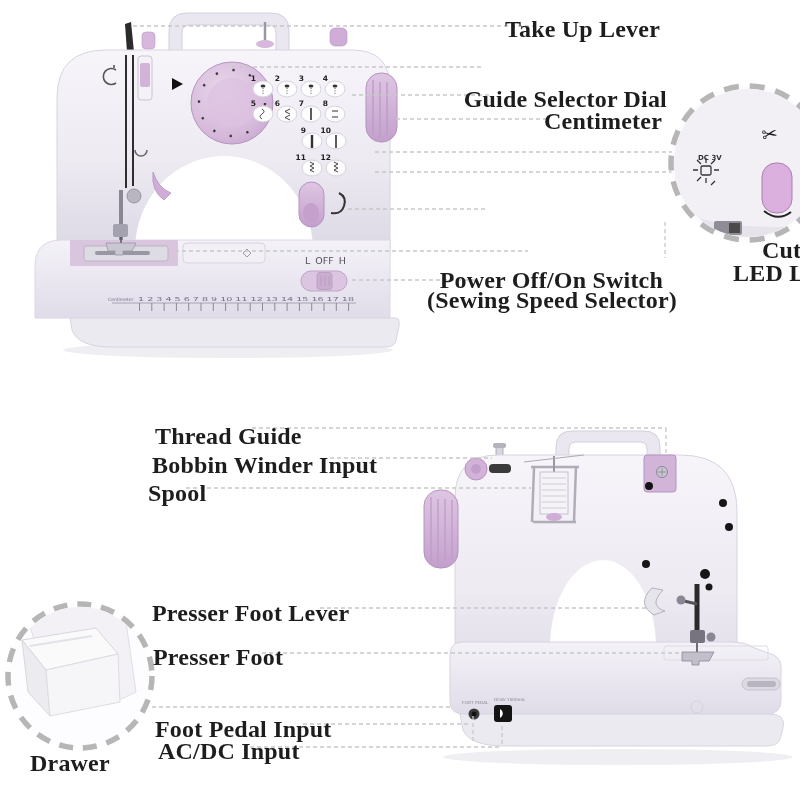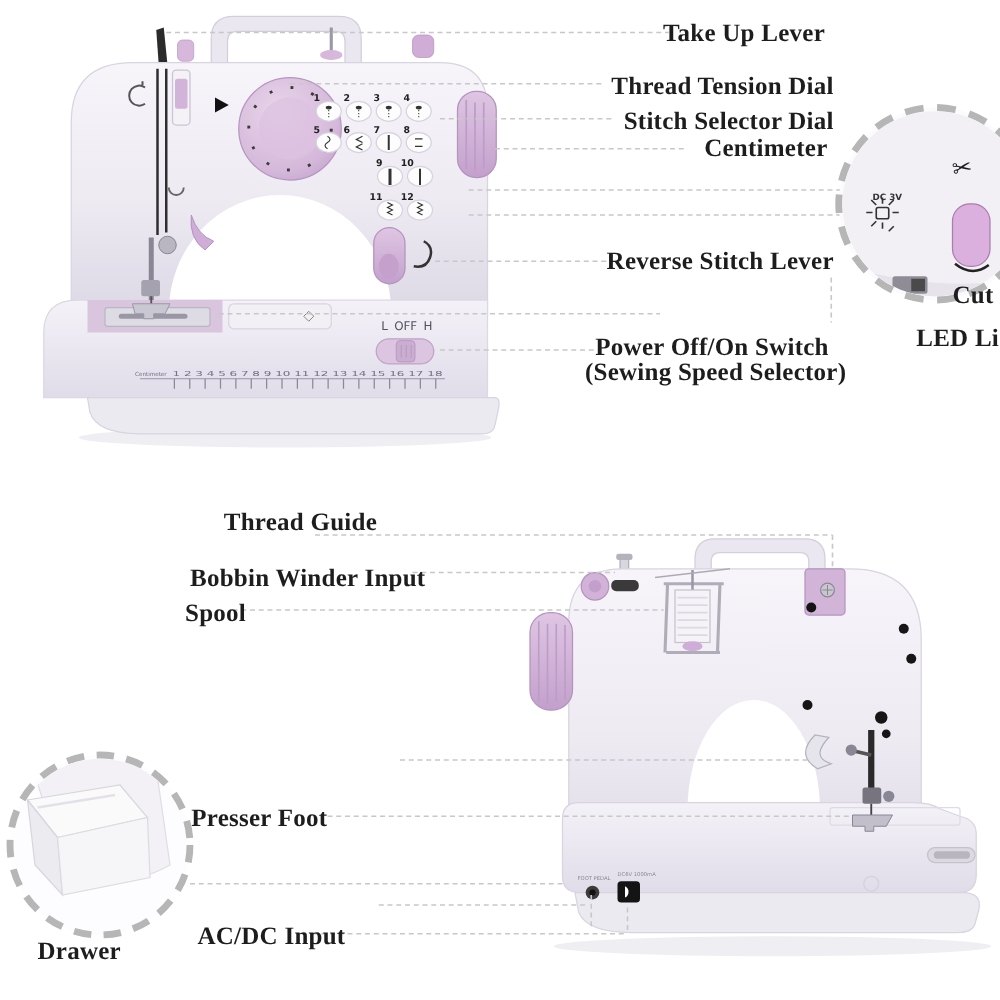--- a/index.html
+++ b/index.html
@@ -1,19 +1,19 @@
 <!DOCTYPE html>
 <html><head>
 <meta charset="utf-8">
 <style>
   html,body{margin:0;padding:0;background:#ffffff;}
   .stage{position:relative;width:800px;height:800px;background:#ffffff;overflow:hidden;
          font-family:"Liberation Serif", serif;}
   .stage svg{position:absolute;left:0;top:0;}
-  .lbl{position:absolute;font-weight:700;font-size:20px;line-height:1.05;color:#1d1d1d;
+  .lbl{position:absolute;font-weight:700;font-size:24px;line-height:1.05;color:#1d1d1d;
        white-space:nowrap;letter-spacing:.2px;}
   .lbl.right{text-align:right;}
   .svgtext{font-family:"DejaVu Sans", sans-serif;}
 </style>
 </head>
 <body>
 
 <div class="stage">
 
 <svg width="800" height="800" viewBox="0 0 800 800">
@@ -327,29 +327,29 @@
         <path d="M22,640 L96,628 L118,654 L46,670 Z" fill="#fafafb" stroke="#d8d6dd" stroke-width="1"></path>
         <path d="M22,640 L46,670 L50,716 L28,692 Z" fill="#ececf0" stroke="#d8d6dd" stroke-width="1"></path>
         <path d="M46,670 L118,654 L120,702 L50,716 Z" fill="#f6f5f8" stroke="#dddbe2" stroke-width="1"></path>
         <path d="M30,646 L92,636" stroke="#e3e1e7" stroke-width="2"></path>
       </g>
     </g>
   </g>
 </svg>
 
 <div class="lbl right" style="right:140px;top:17px;">Take Up Lever</div>
-<div class="lbl right" style="right:133px;top:59px;">Thread Tension Dial</div>
-<div class="lbl right" style="right:133px;top:87px;">Stitch Selector Dial</div>
+<div class="lbl right" style="right:133px;top:87px;">Guide Selector Dial</div>
 <div class="lbl right" style="right:138px;top:109px;">Centimeter</div>
-<div class="lbl right" style="right:133px;top:199px;">Reverse Stitch Lever</div>
 <div class="lbl right" style="right:137px;top:268px;">Power Off/On Switch</div>
 <div class="lbl right" style="right:123px;top:288px;">(Sewing Speed Selector)</div>
-<div class="lbl" style="left:762px;top:226px;">Cut</div>
+<div class="lbl" style="left:762px;top:238px;">Cut</div>
 <div class="lbl" style="left:733px;top:261px;">LED Li</div>
 
-<div class="lbl" style="left:155px;top:408px;margin-left:24px;">Thread Guide</div>
+<div class="lbl" style="left:155px;top:424px;">Thread Guide</div>
 <div class="lbl" style="left:152px;top:453px;">Bobbin Winder Input</div>
 <div class="lbl" style="left:148px;top:481px;">Spool</div>
+<div class="lbl" style="left:152px;top:601px;">Presser Foot Lever</div>
 <div class="lbl" style="left:153px;top:645px;">Presser Foot</div>
+<div class="lbl" style="left:155px;top:717px;">Foot Pedal Input</div>
 <div class="lbl" style="left:158px;top:739px;">AC/DC Input</div>
 <div class="lbl" style="left:30px;top:751px;">Drawer</div>
 
 </div>
 
 </body></html>

